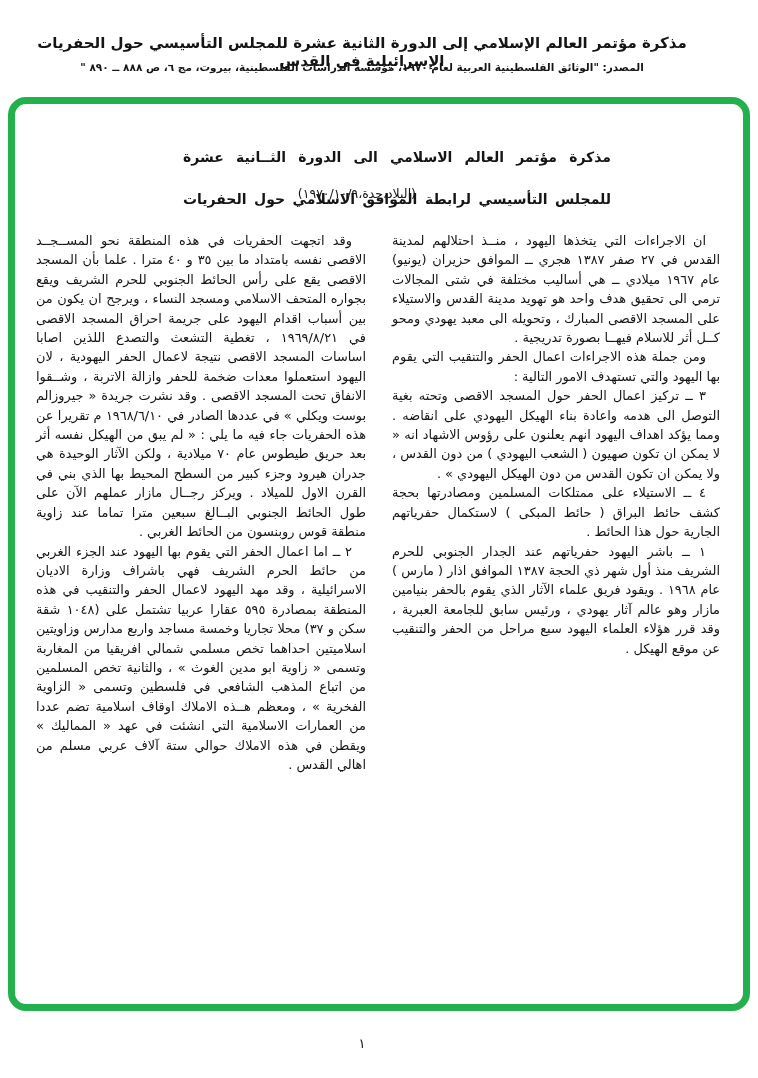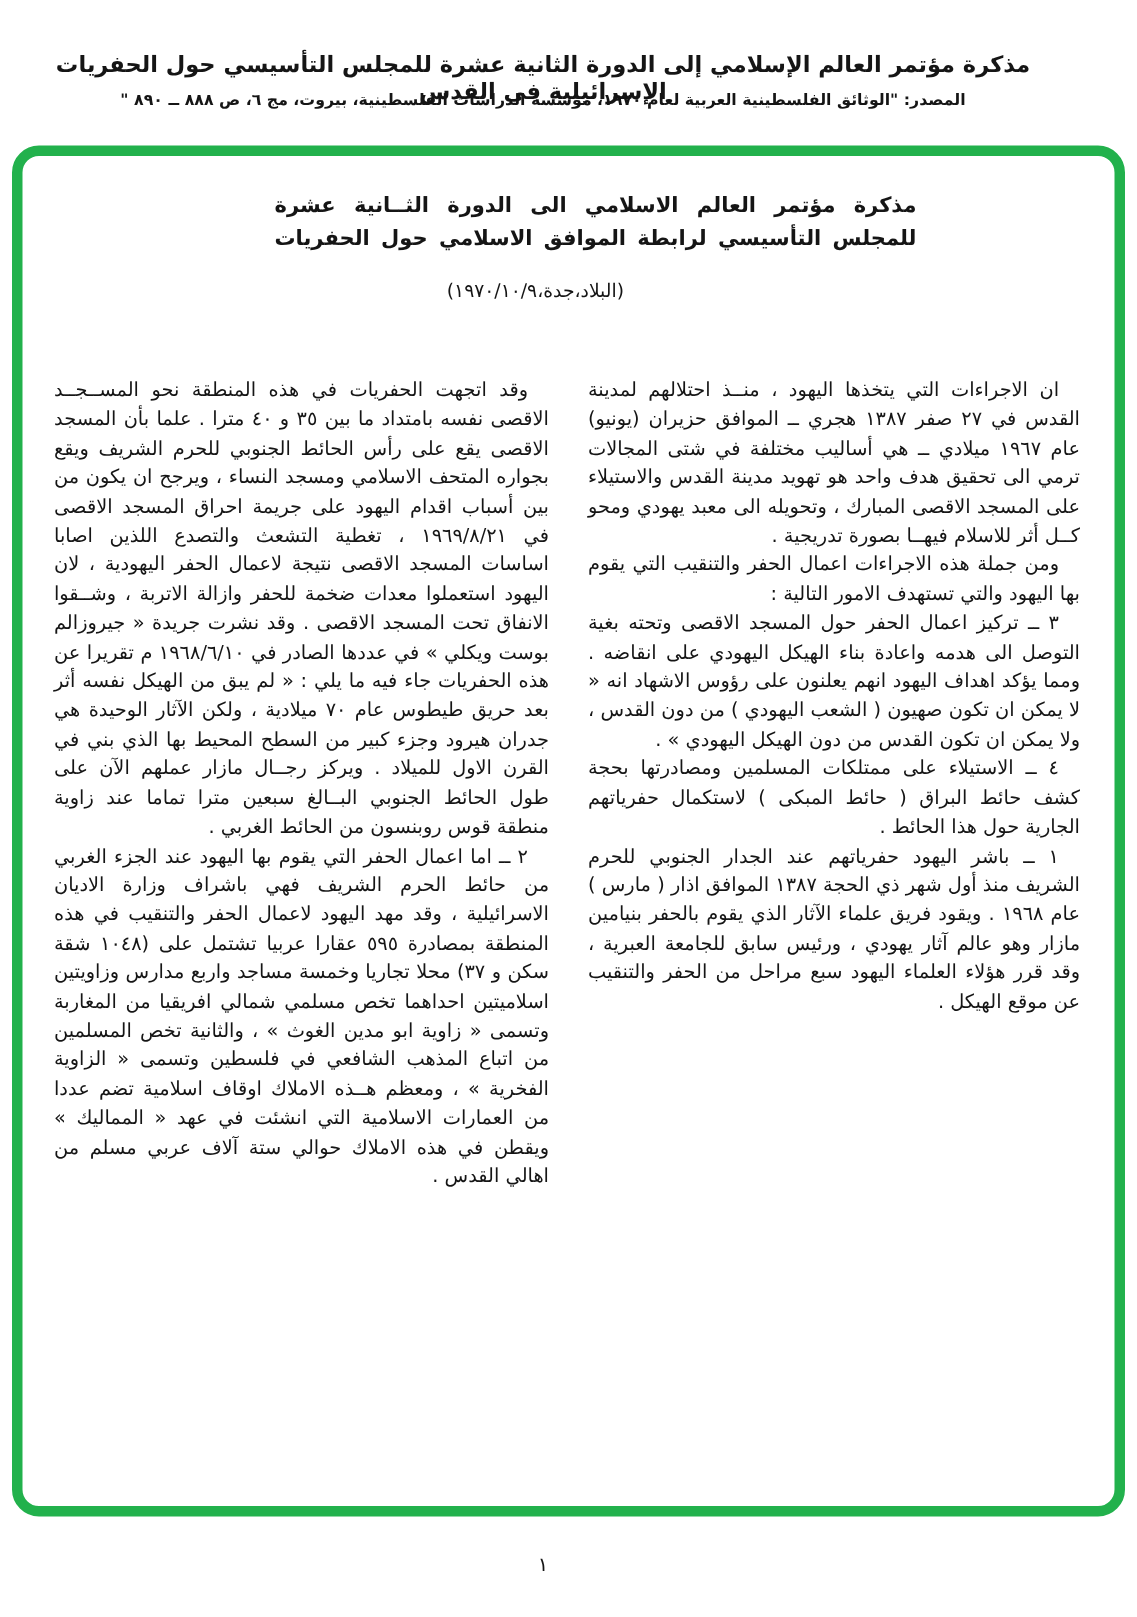--- a/index.html
+++ b/index.html
@@ -30,36 +30,35 @@
     border:7px solid #22b14c;
     border-radius:18px;
     background:transparent;
   }
 
   .doc-title{
     position:absolute;left:183px;top:126px;width:428px;
     direction:rtl;
     font-size:14px;font-weight:bold;line-height:22px;
   }
-  .doc-title .jl{text-align:justify;text-align-last:justify;}
+  .doc-title .jl{text-align:justify;text-align-last:justify;margin-top:20px;}
   .doc-title .ll{text-align:left;}
 
   .dateline{
     position:absolute;left:196px;top:186px;width:220px;
     direction:rtl;text-align:right;
     font-size:12.5px;font-weight:normal;
   }
 
   .col{
     position:absolute;top:231px;
     direction:rtl;
     text-align:justify;
     font-size:12.9px;
     line-height:19.4px;
-    margin-top:20px;
   }
   .col p{margin:0;padding:0;text-indent:14px;}
   .col-right{left:392px;width:328px;}
   .col-left{left:36px;width:330px;}
 
   .page-num{
     position:absolute;top:1036px;left:0;width:100%;
     text-align:center;font-size:13px;
   }
 </style>

